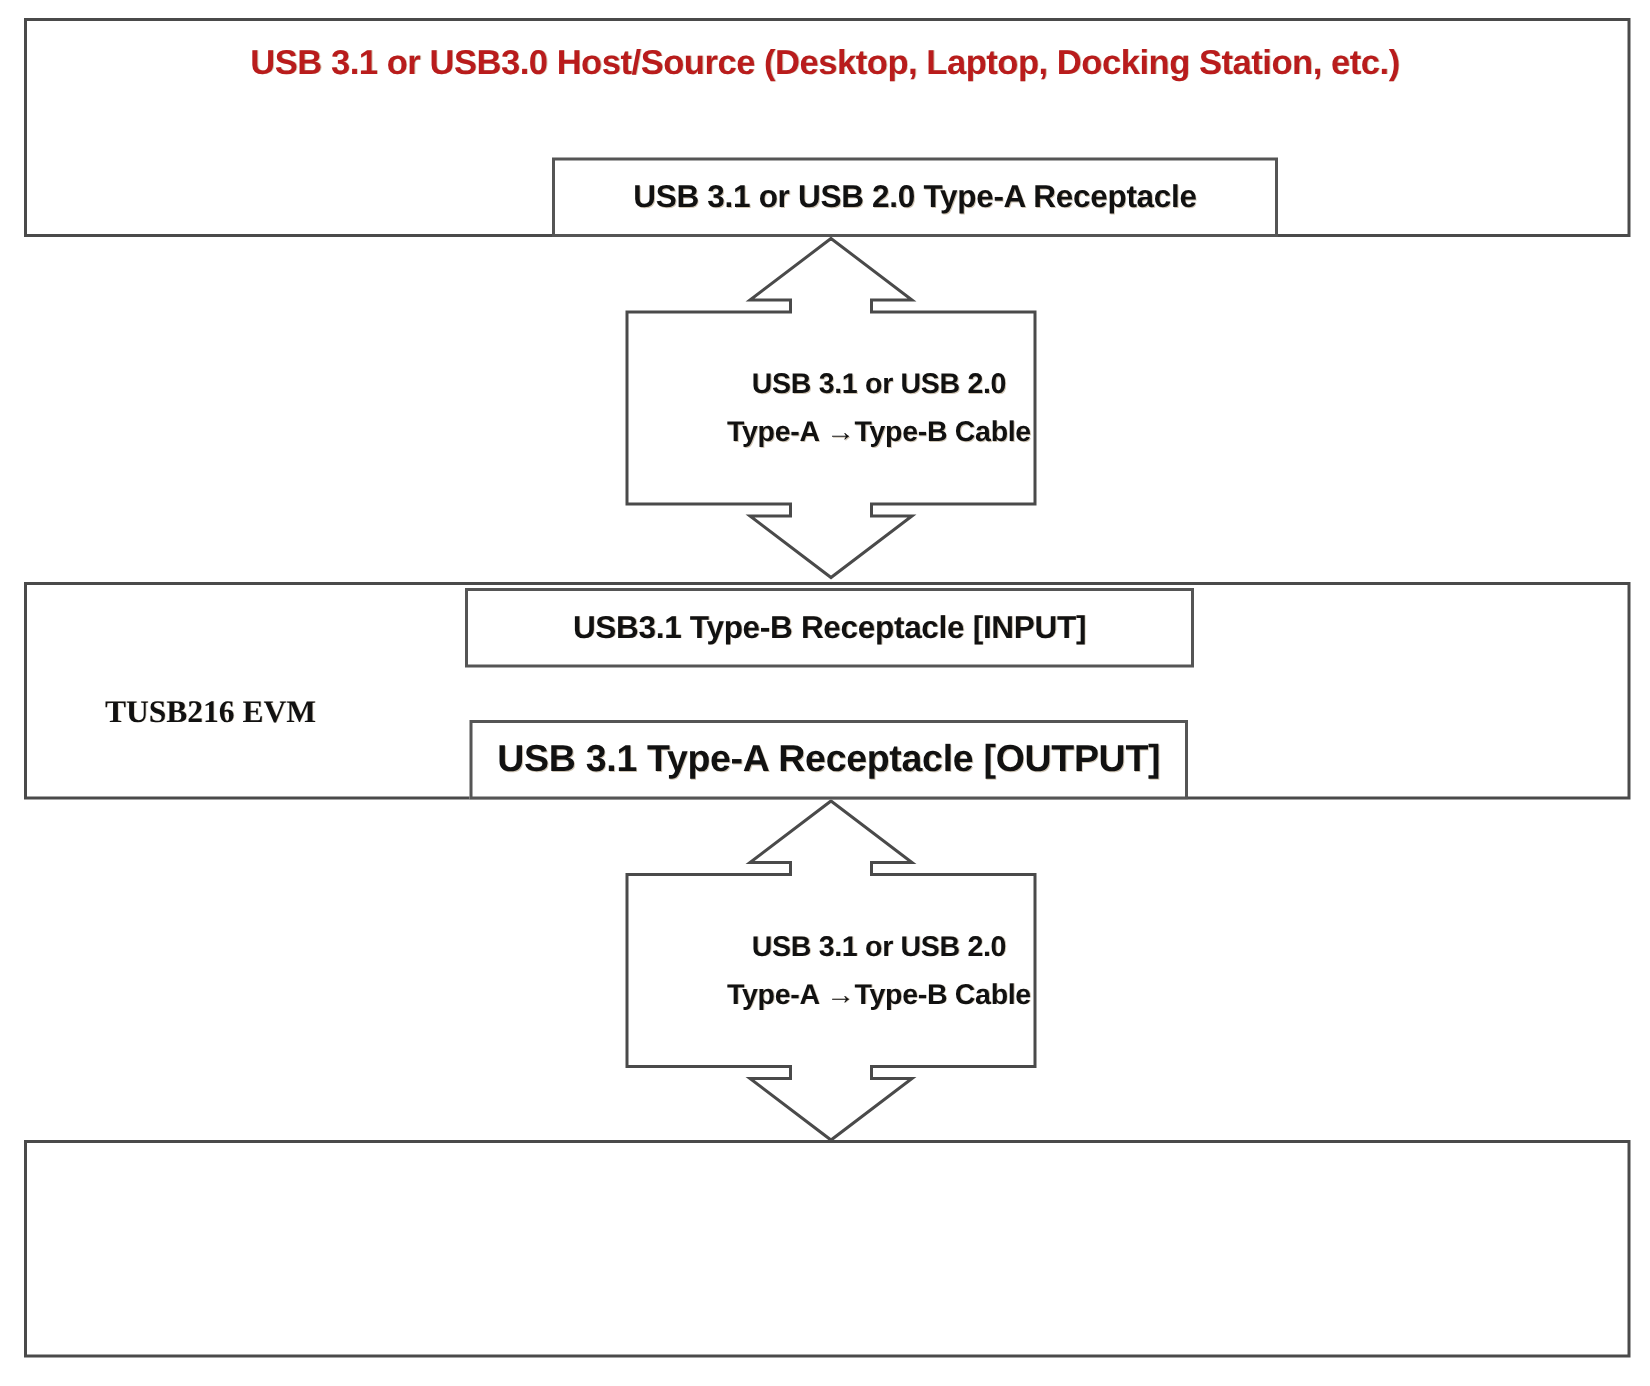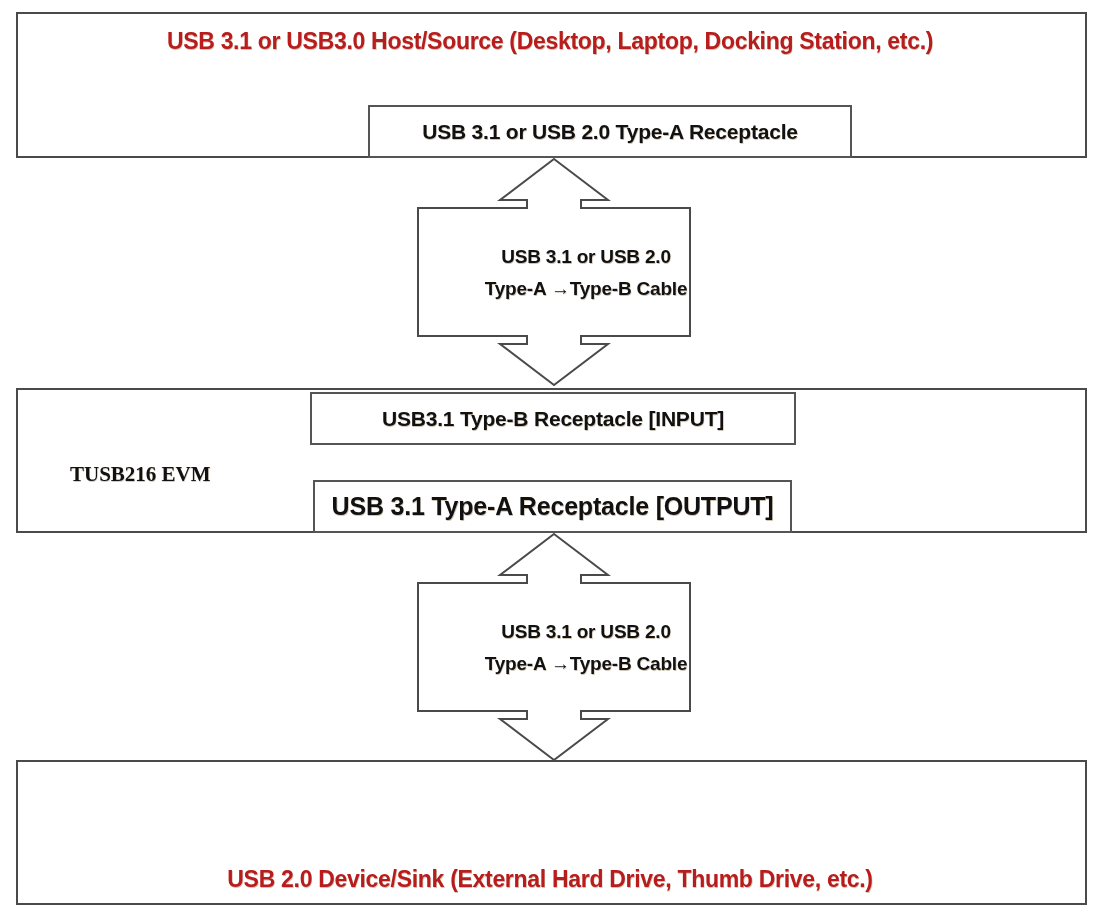--- a/index.html
+++ b/index.html
@@ -167,15 +167,14 @@
                L110,42
                L83,42 Z" fill="#ffffff" stroke="#4a4a4a" stroke-width="2" stroke-linejoin="miter"></path>
     </svg>
     <div class="cable-text" style="top:88px; font-size:19px;">USB 3.1 or USB 2.0</div>
     <div class="cable-text" style="top:120px; font-size:19px;">Type-A →Type-B Cable</div>
   </div>
 
   <div class="panel" style="left:16px; top:760px; width:1071px; height:145px;"></div>
 
 
-  <div class="panel-title" style="top:864px; font-size:23px; line-height:30px;">USB 2.0 Device/Sink (External Hard Drive, Thumb Drive, etc.)</div>
 
 </div>
 
 </body></html>

